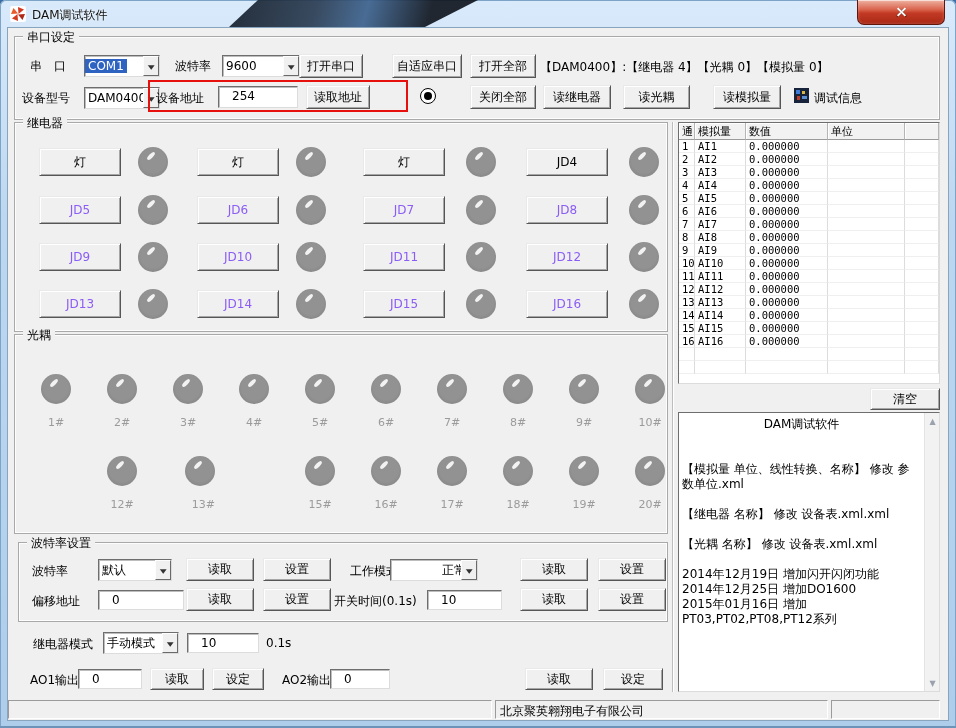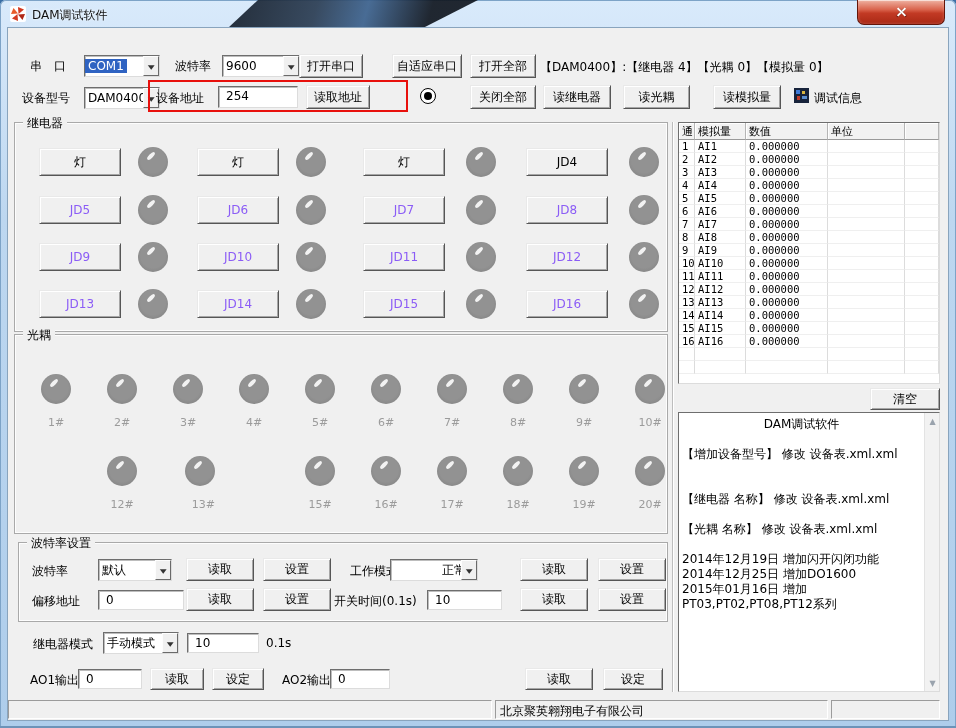--- a/index.html
+++ b/index.html
@@ -32,21 +32,21 @@
 
   .grp { position:absolute; border:1px solid #a9a9a9; box-shadow:inset 0 0 0 1px #fdfdfd; }
   .legend { position:absolute; top:-8px; left:8px; background:#f0f0f0; padding:0 4px; font-size:12px; white-space:nowrap; }
 
   .lbl { position:absolute; font-size:12px; white-space:nowrap; }
   .btn { position:absolute; display:flex; align-items:center; justify-content:center;
     background:#f0f0f0; font-size:12px; white-space:nowrap; cursor:pointer;
     border:1px solid; border-color:#e9e9e9 #565656 #565656 #e9e9e9;
     box-shadow:inset 1px 1px 0 #ffffff, inset -1px -1px 0 #a6a6a6; }
   .btn.dis { color:#8b5cf6; }
-  .field { position:absolute; background:#fff; font-size:12px; padding:2px 7px;
+  .field { position:absolute; background:#fff; font-size:12px; padding:2px 13px;
     border:1px solid; border-color:#6e6e6e #dcdcdc #dcdcdc #6e6e6e;
     box-shadow:inset 1px 1px 0 #bdbdbd; overflow:hidden; white-space:nowrap; }
   .combo { position:absolute; height:22px; background:#fff; display:flex; align-items:center;
     border:1px solid; border-color:#6e6e6e #dcdcdc #dcdcdc #6e6e6e; box-shadow:inset 1px 1px 0 #bdbdbd; cursor:pointer; }
   .combo-text { flex:1; padding:0 3px; font-size:12px; white-space:nowrap; overflow:hidden; }
   .combo-text.sel { background:#2f63c2; color:#fff; flex:initial; }
   .combo-btn { width:16px; align-self:stretch; display:flex; align-items:center; justify-content:center;
     background:#f0f0f0; border:1px solid; border-color:#fdfdfd #6a6a6a #6a6a6a #fdfdfd; }
   .combo-arrow { font-size:6px; color:#333; transform:scaleX(1.5); }
 
@@ -109,20 +109,23 @@
       </svg>
     </div>
     <div class="title-text">DAM调试软件</div>
     <div class="close-btn">
       <span class="x-shape"></span>
     </div>
   </div>
 
   <div class="client">
 
+    <div class="grp" style="left:6px;top:8px;width:926px;height:84px;">
+      <span class="legend">串口设定</span>
+    </div>
     <span class="lbl" style="left:22px;top:30px;">串　口</span>
     <div class="combo" style="left:76px;top:27px;width:76px;">
       <span class="combo-text sel">COM1</span>
       <span style="flex:1"></span>
       <span class="combo-btn">
           <span class="combo-arrow">▼</span>
         </span>
     </div>
     <span class="lbl" style="left:167px;top:30px;">波特率</span>
     <div class="combo" style="left:214px;top:27px;width:78px;">
@@ -468,22 +471,22 @@
           </div>
         </div>
     </div>
 
     <div class="btn clear-btn">清空</div>
 
     <div class="info">
       <div class="info-lines" id="info-lines">
           <div class="info-line center">DAM调试软件</div>
           <div class="info-line"></div>
-          <div class="info-line">【增加设备型号】 修改  设备表.xml.xml</div>
           <div class="info-line"></div>
+          <div class="info-line">【模拟量 单位、线性转换、名称】 修改 参数单位.xml</div>
           <div class="info-line"></div>
           <div class="info-line">【继电器 名称】 修改  设备表.xml.xml</div>
           <div class="info-line"></div>
           <div class="info-line">【光耦 名称】 修改  设备表.xml.xml</div>
           <div class="info-line"></div>
           <div class="info-line">2014年12月19日  增加闪开闪闭功能</div>
           <div class="info-line">2014年12月25日  增加DO1600</div>
           <div class="info-line">2015年01月16日  增加PT03,PT02,PT08,PT12系列</div>
         </div>
       <div class="scrollbar">

